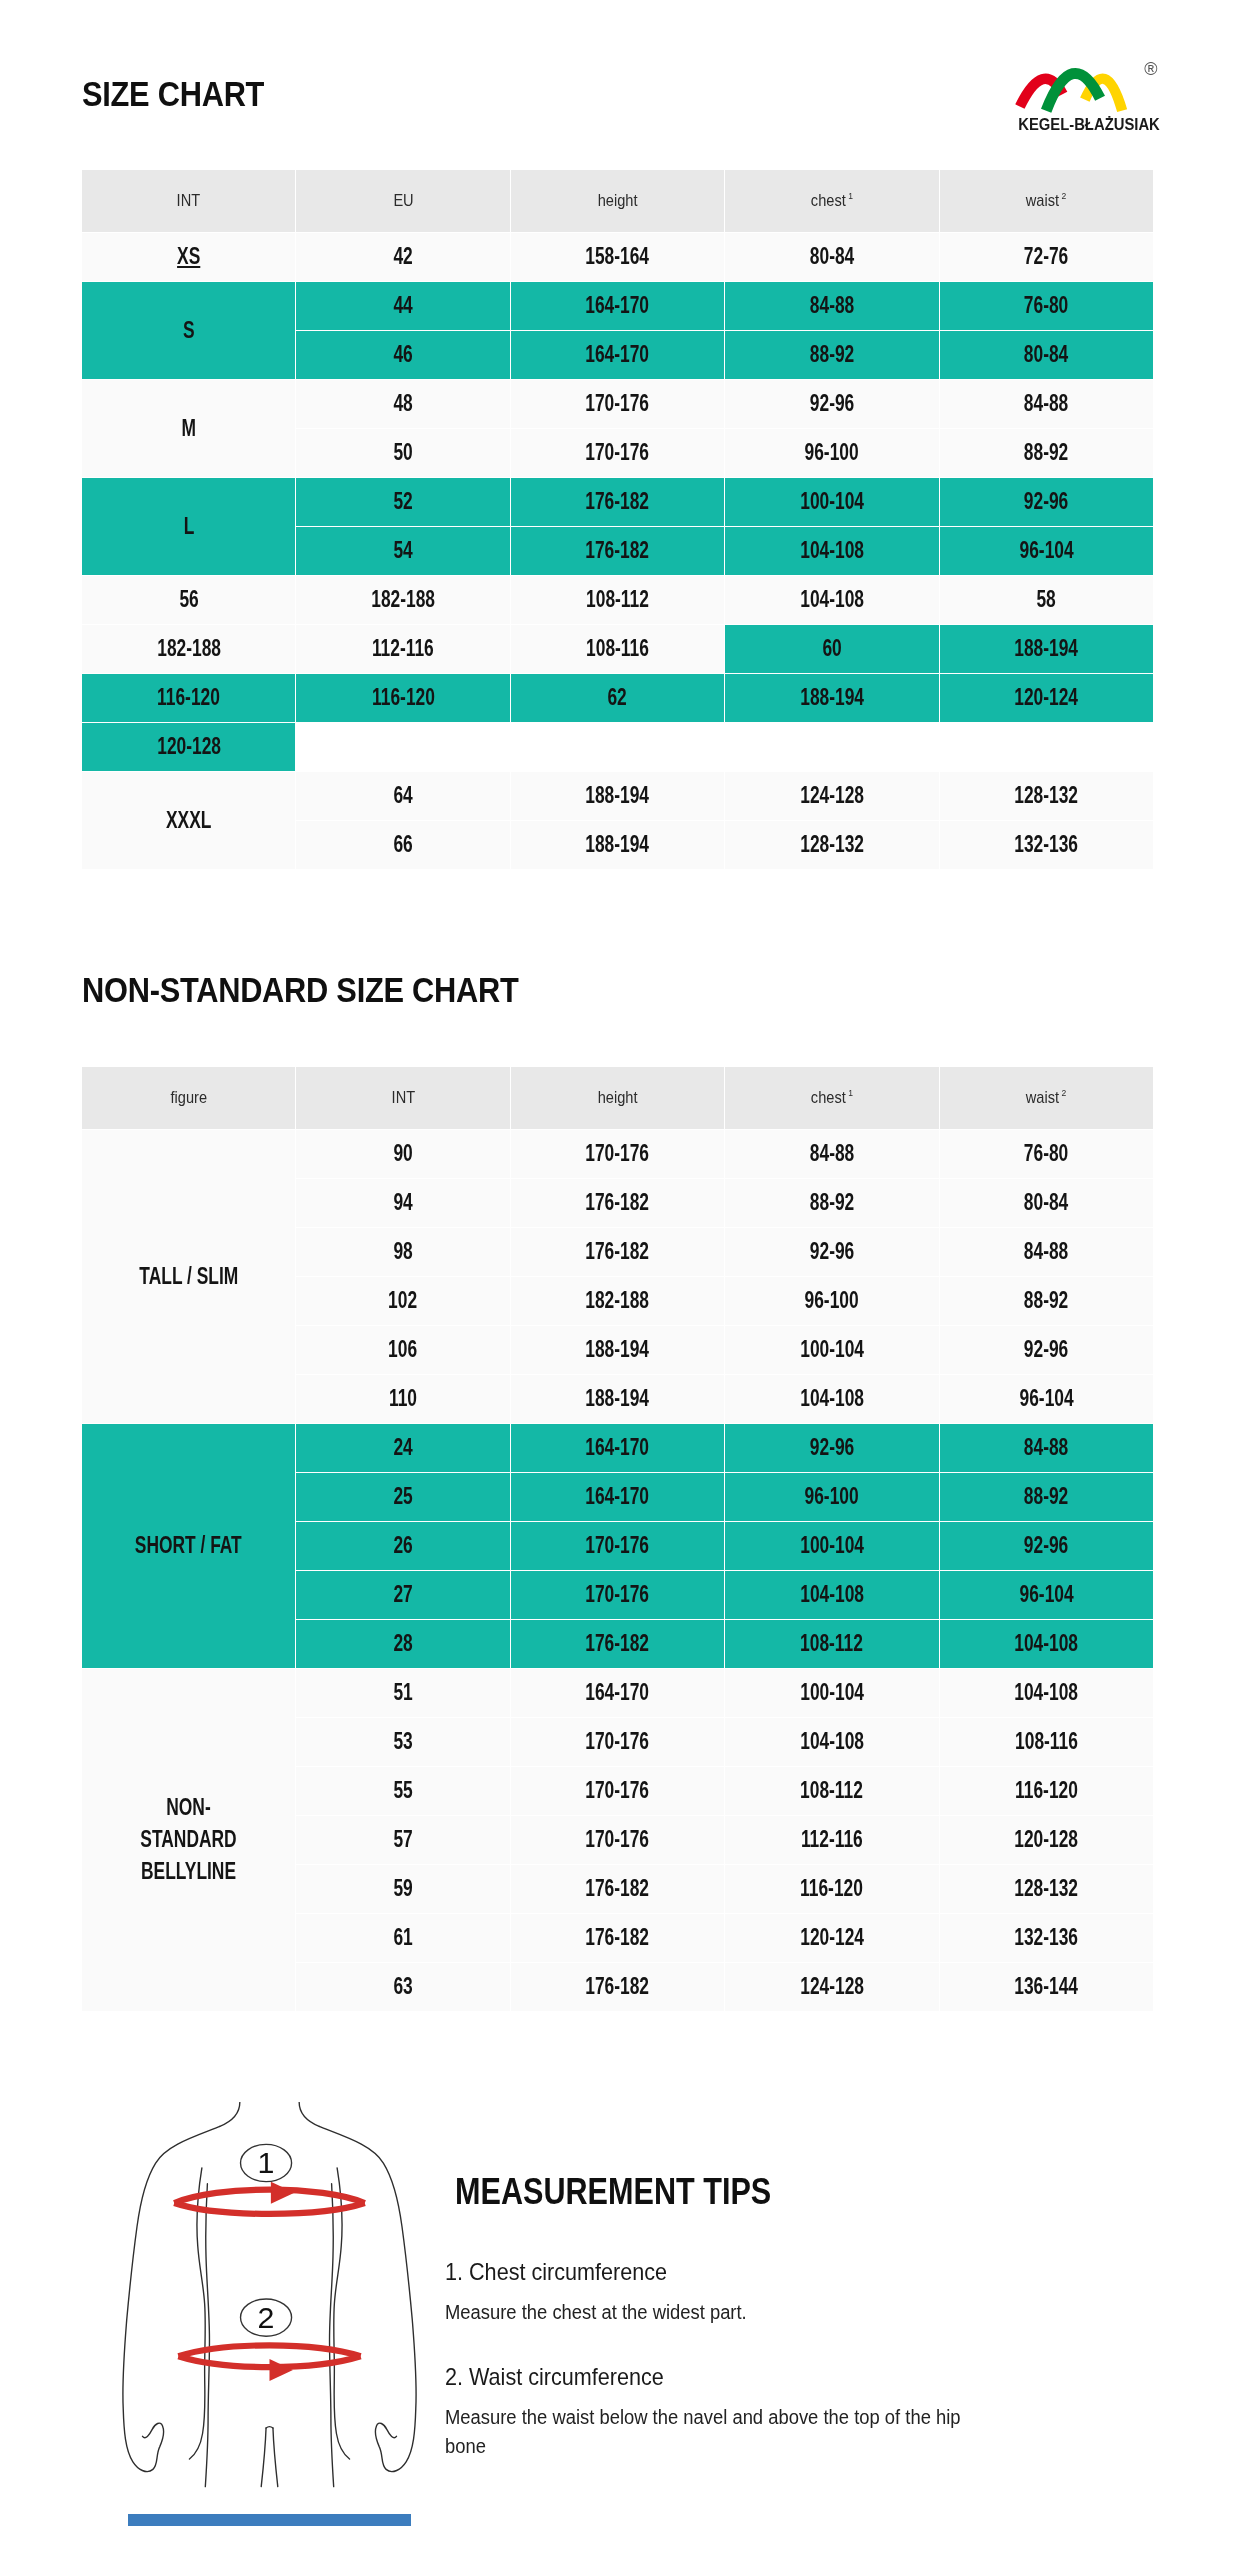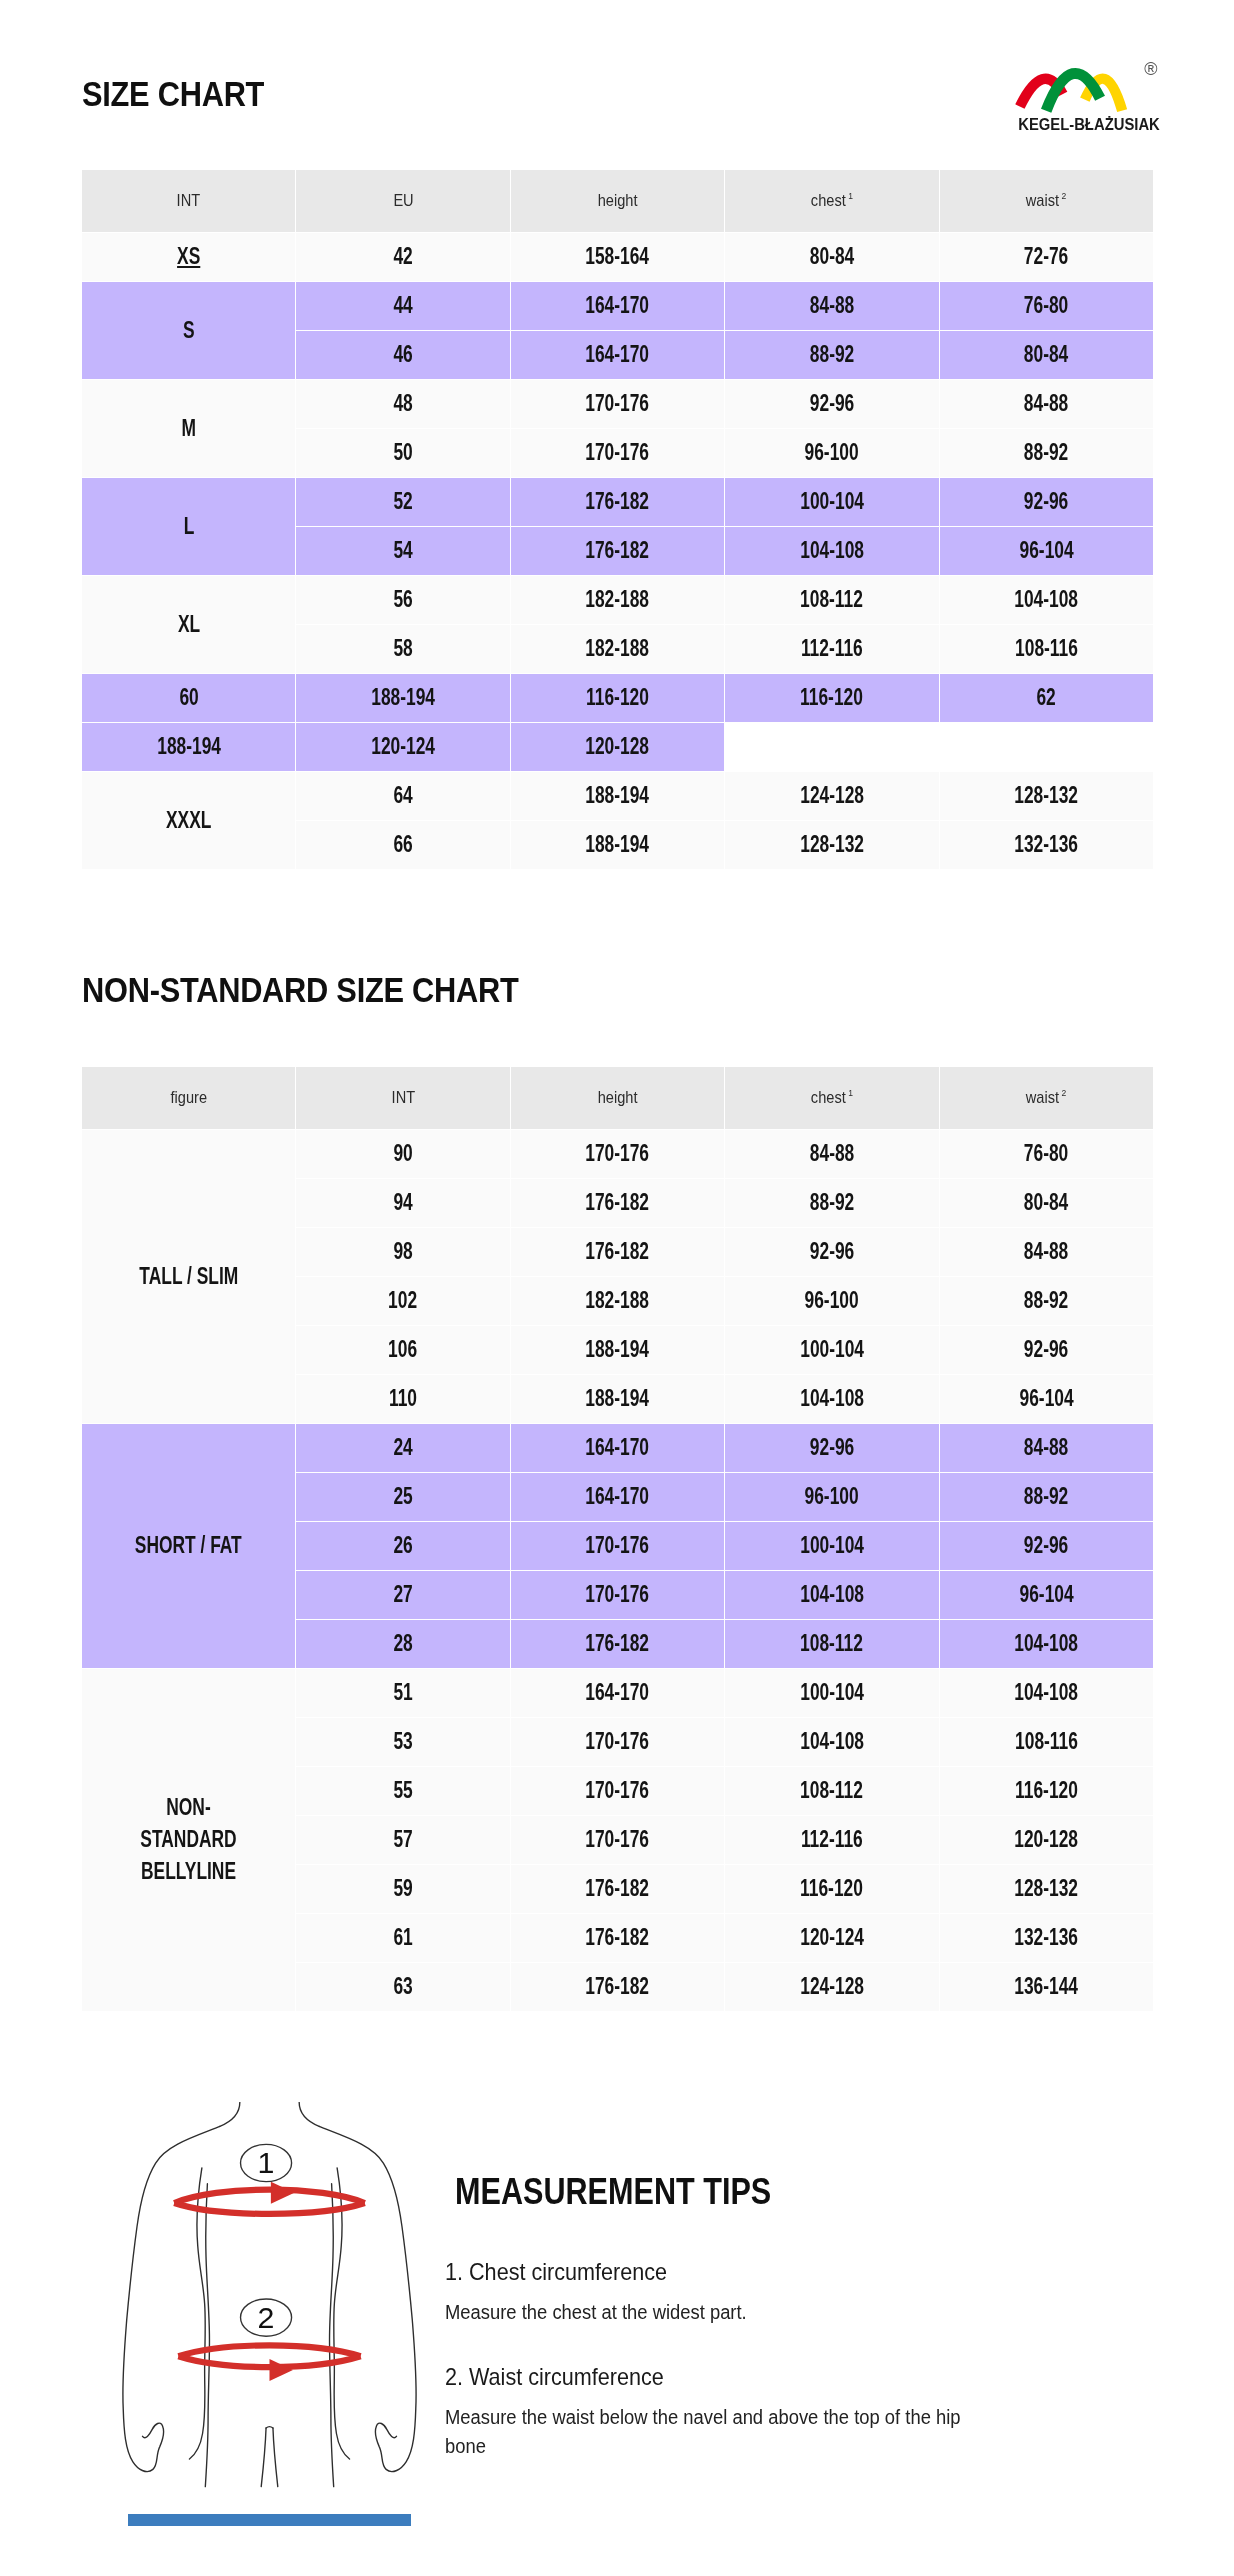--- a/index.html
+++ b/index.html
@@ -19,21 +19,21 @@
     position:absolute;left:82px;width:1071px;
     display:grid;grid-template-columns:repeat(5,1fr);
     grid-template-rows:62px;grid-auto-rows:48px;gap:1px;background:#ffffff;
   }
   #table1{top:170px;}
   #table2{top:1067px;}
 
   .cell{display:flex;align-items:center;justify-content:center;text-align:center;}
   .head{background:#e8e8e8;}
   .light{background:#fafafa;}
-  .dark{background:#c4b5fd;}
+  .dark{background:#14b8a6;}
   .hd{
     display:inline-block;transform:scaleX(0.88);font-size:16.6px;font-weight:400;color:#2b2b2b;
     white-space:nowrap;
   }
   .hd sup{font-size:9.7px;margin-left:2.8px;line-height:0;}
   .cnd{
     display:inline-block;transform:scaleX(0.74);font-size:23.5px;font-weight:700;color:#141414;
     letter-spacing:0;line-height:1.35;
   }
   .lab{max-width:173px;}
@@ -178,23 +178,20 @@
       <span class="cnd">54</span>
     </div>
     <div class="cell dark">
       <span class="cnd">176-182</span>
     </div>
     <div class="cell dark">
       <span class="cnd">104-108</span>
     </div>
     <div class="cell dark">
       <span class="cnd">96-104</span>
-    </div>
-    <div class="cell light" style="grid-area: span 2 / 1;">
-      <span class="cnd lab">XL</span>
     </div>
     <div class="cell light">
       <span class="cnd">56</span>
     </div>
     <div class="cell light">
       <span class="cnd">182-188</span>
     </div>
     <div class="cell light">
       <span class="cnd">108-112</span>
     </div>

